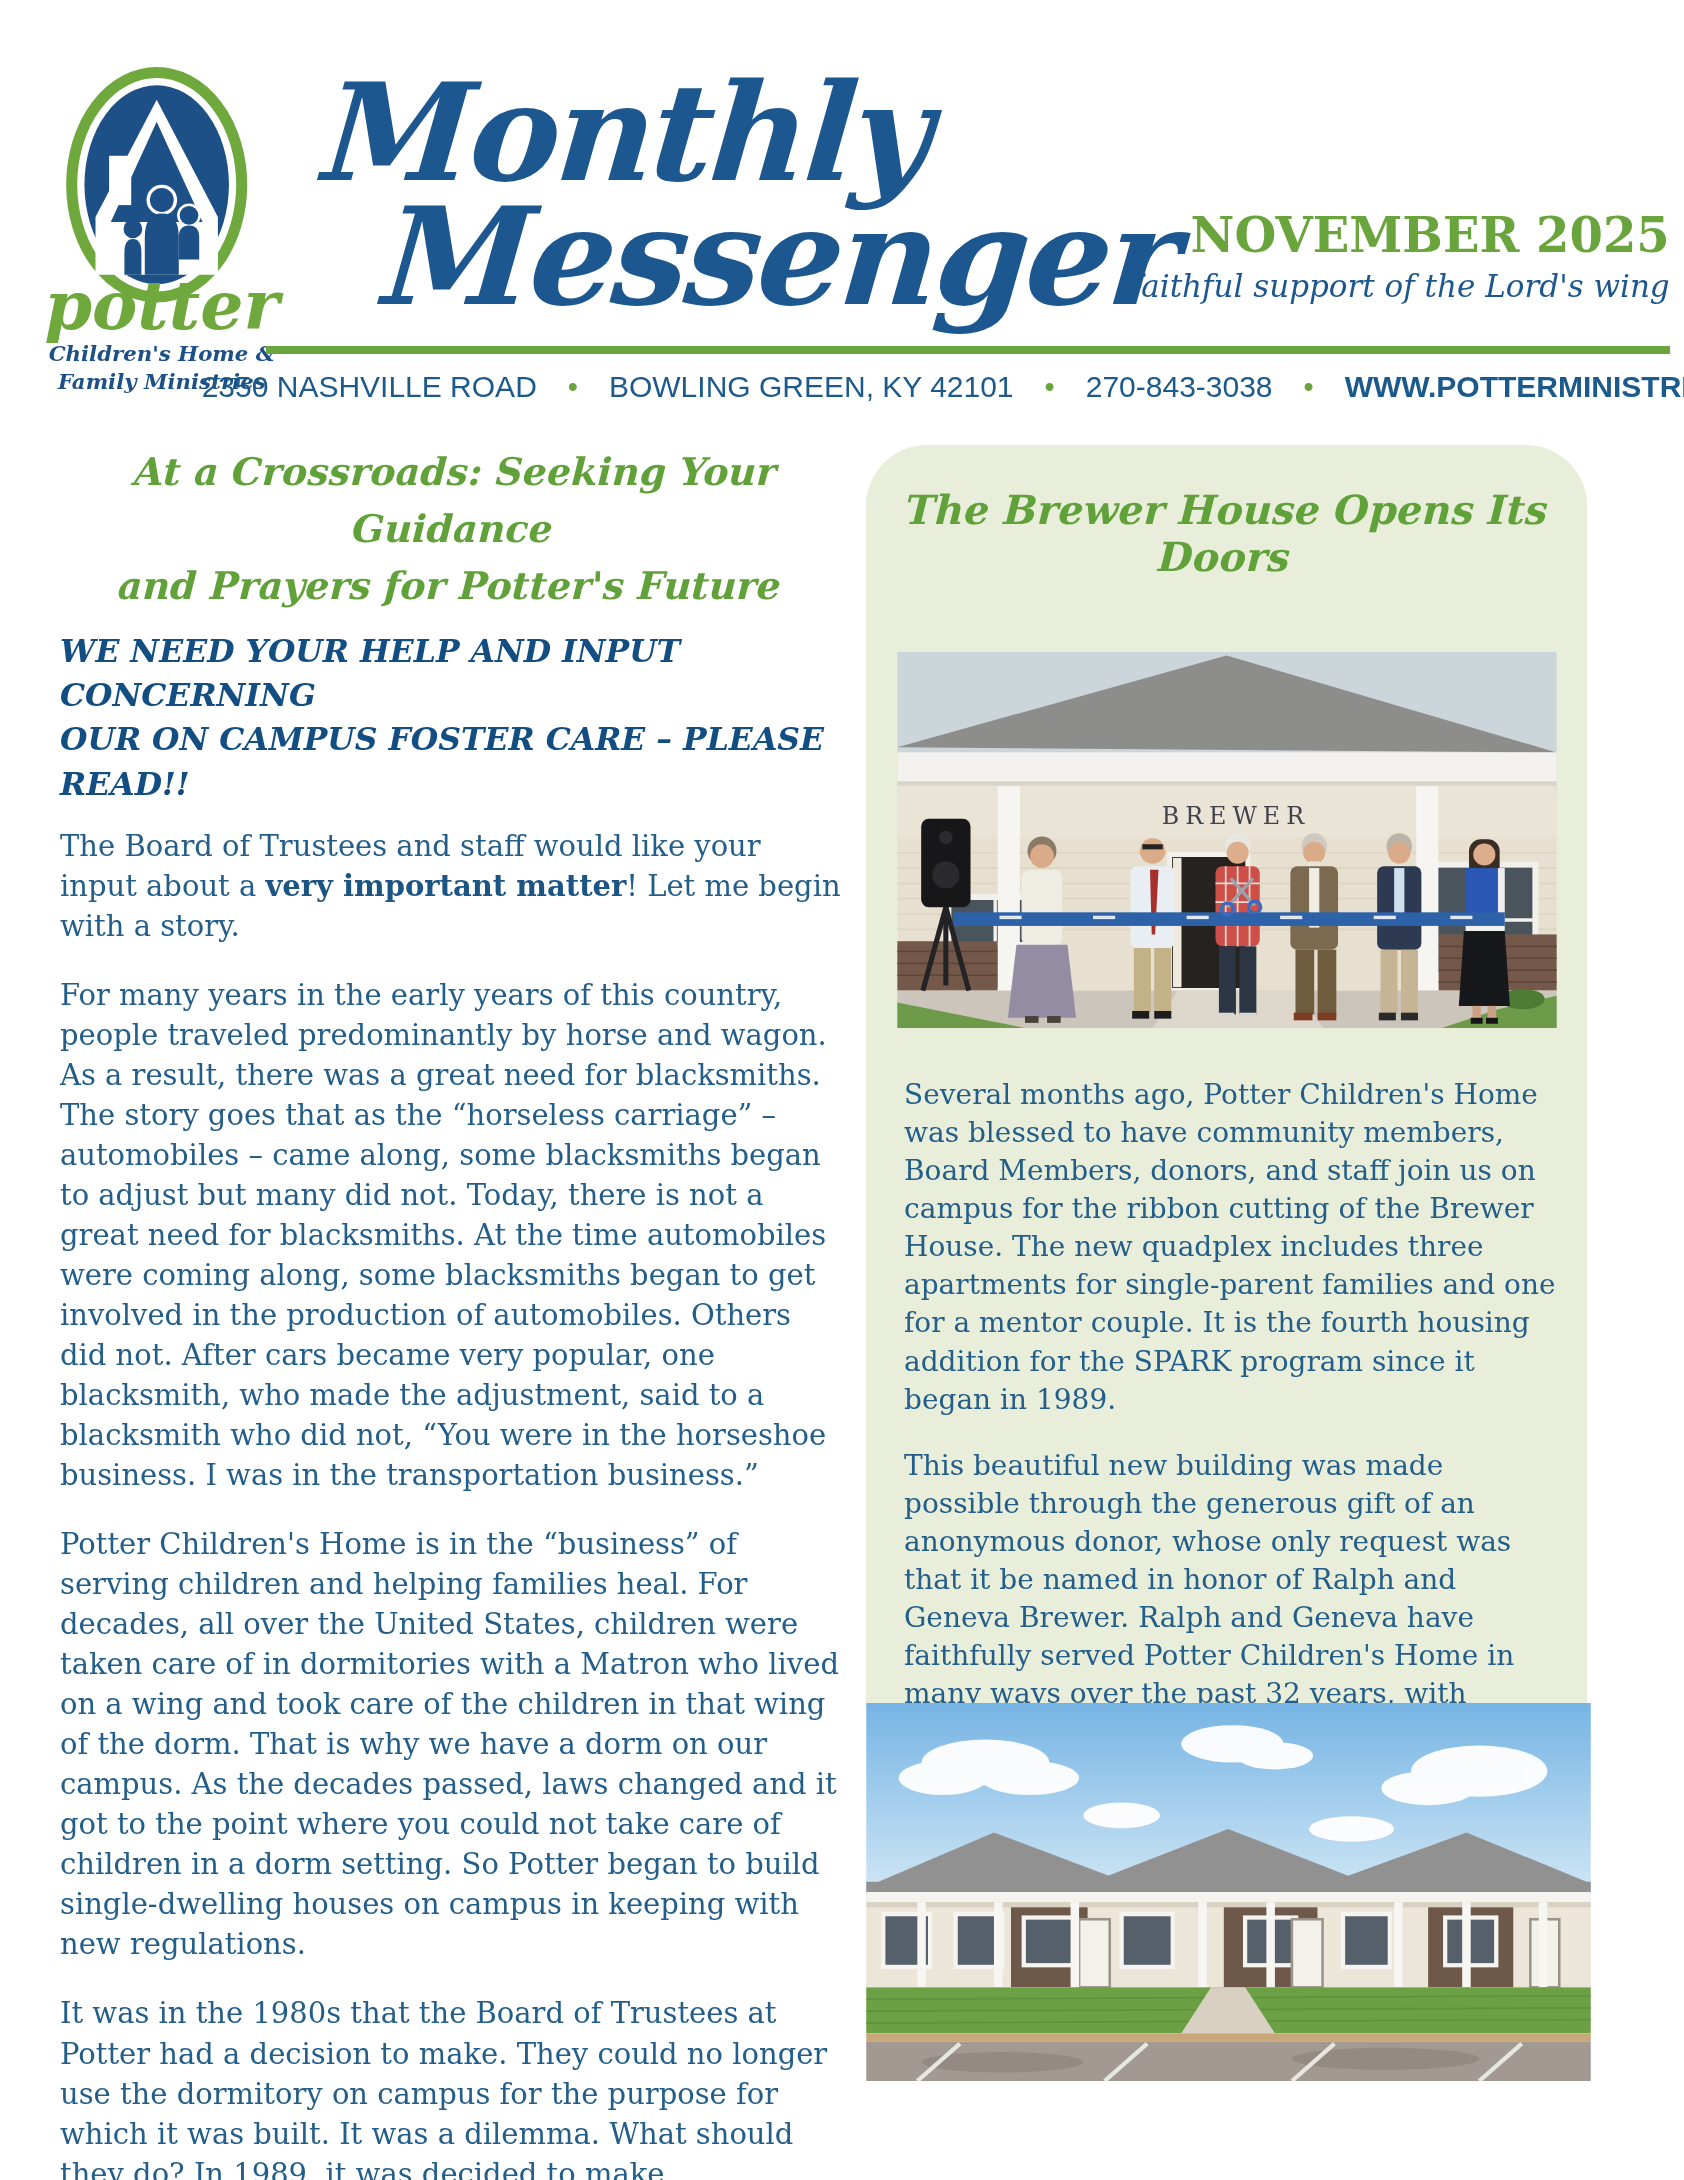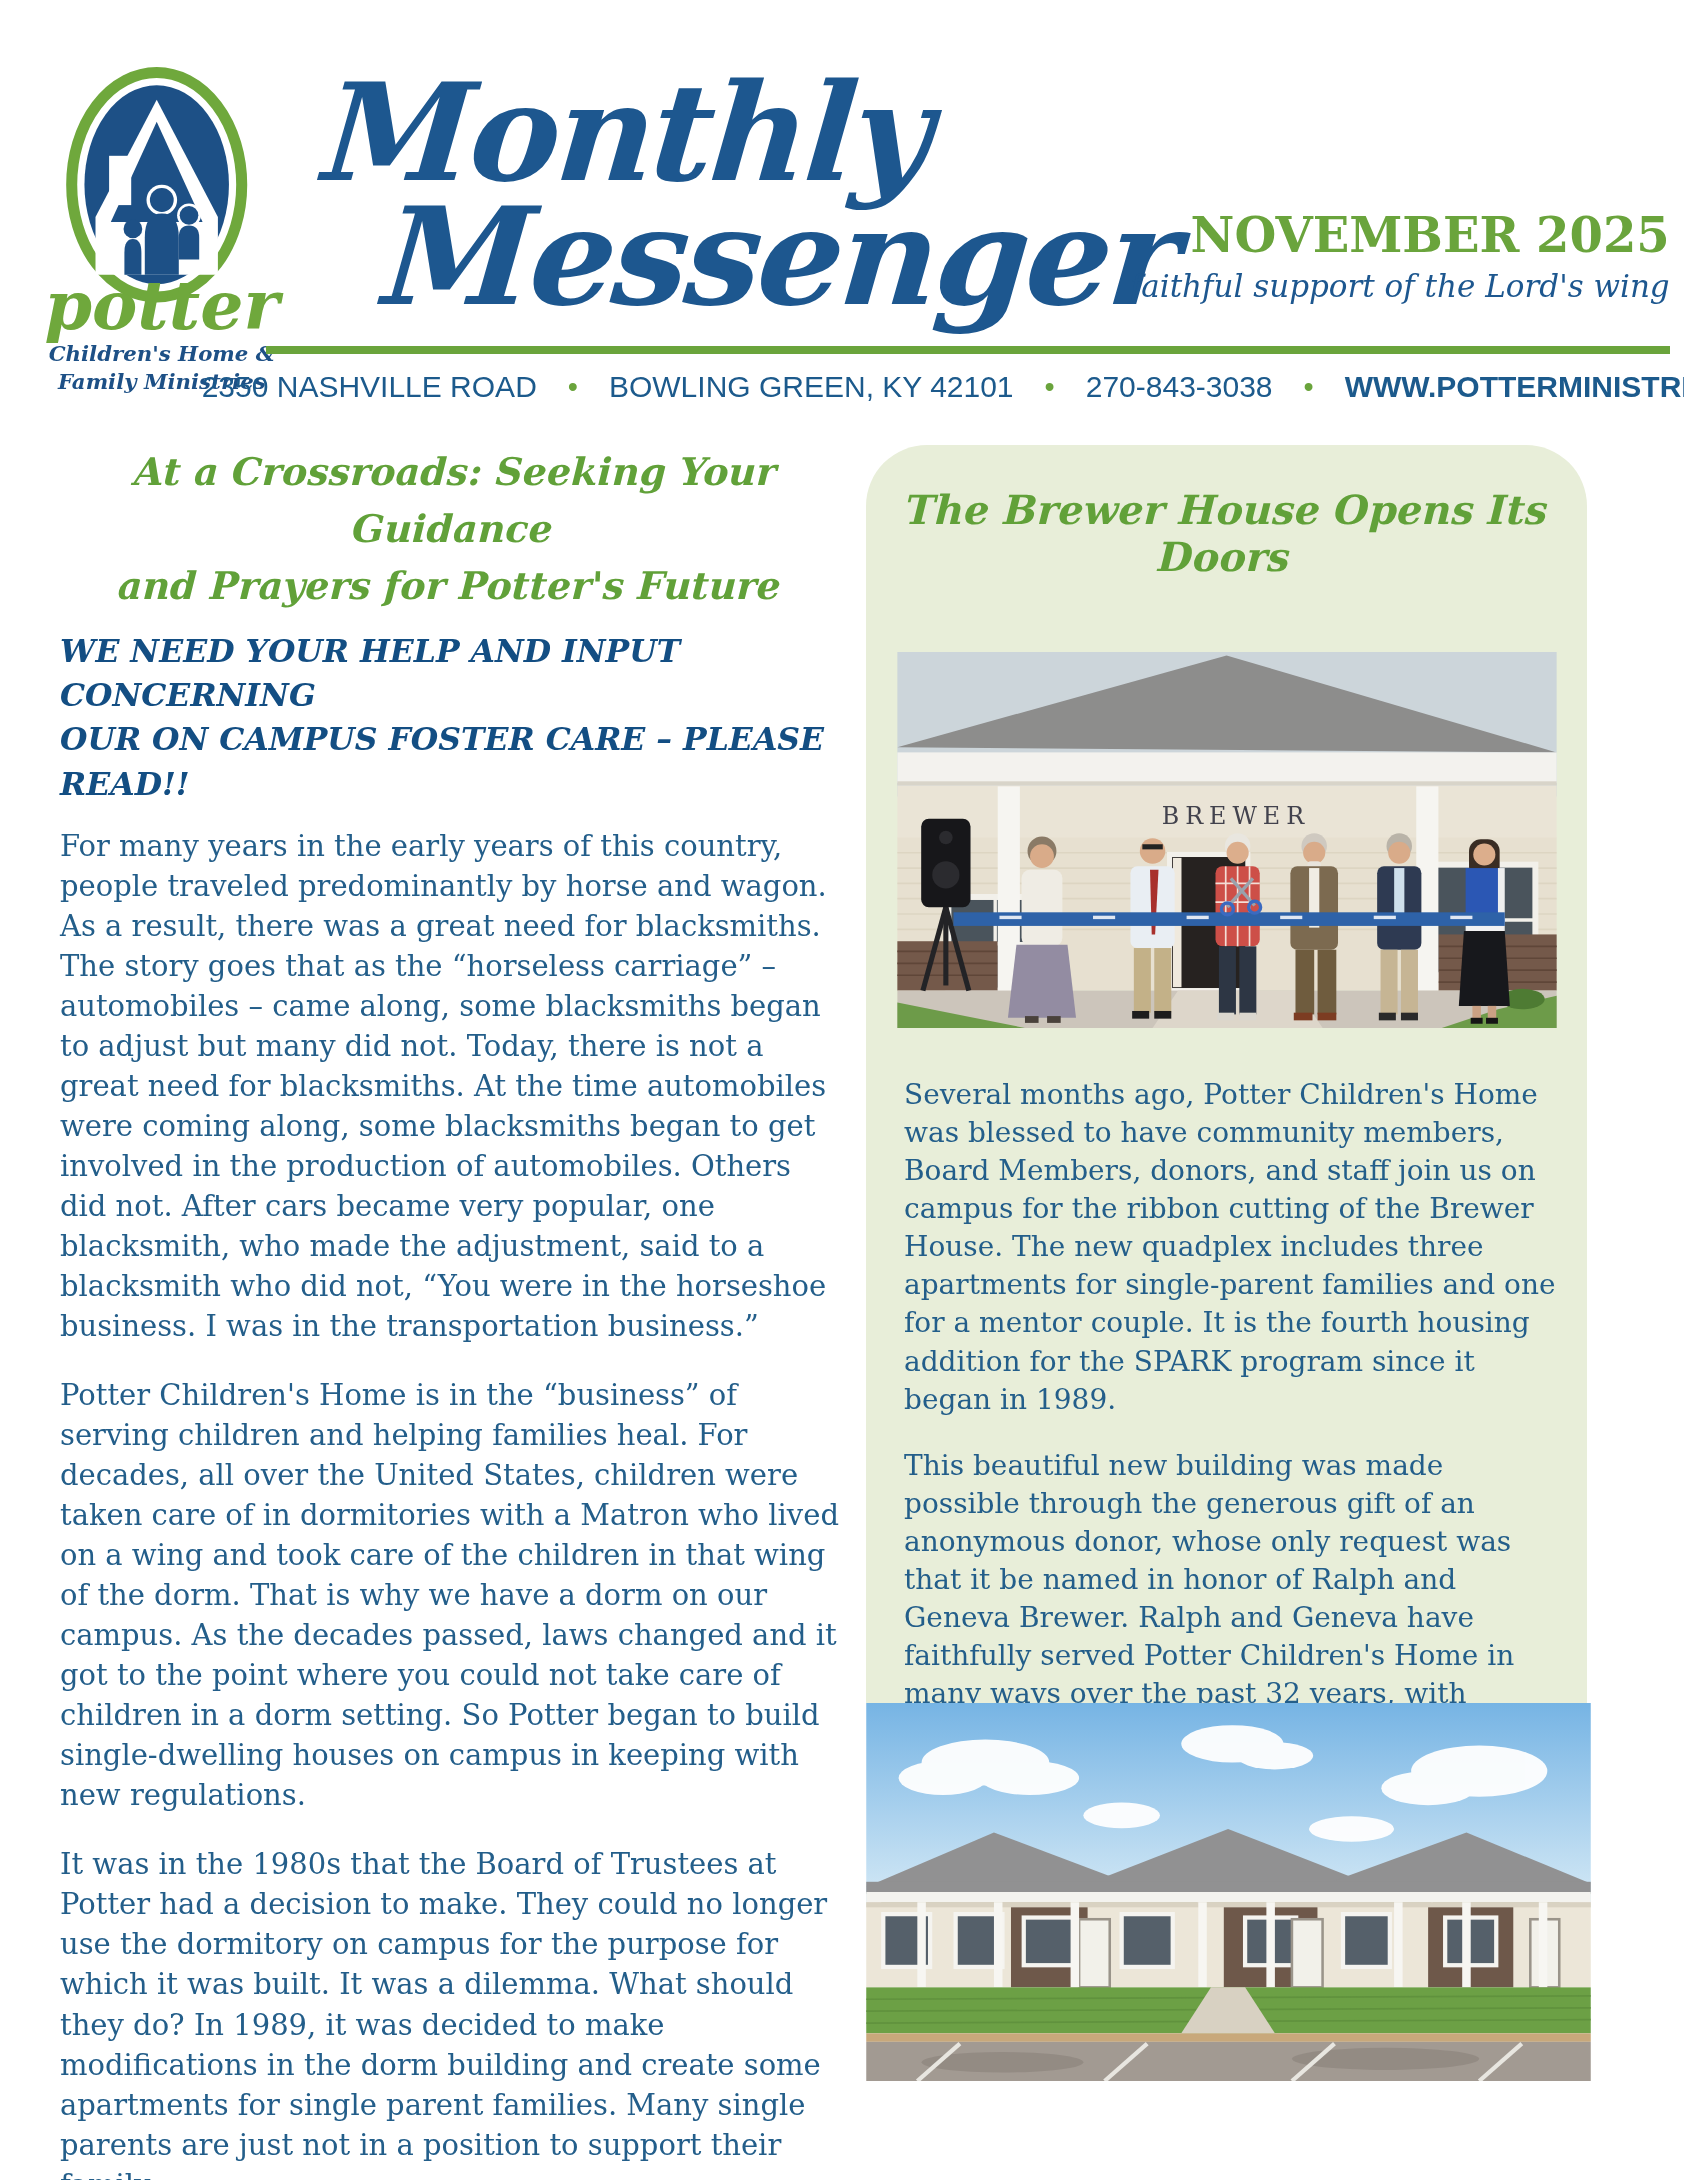--- a/index.html
+++ b/index.html
@@ -100,20 +100,21 @@
 
   <section class="left-col">
     <div class="script-head">
       <div>At a Crossroads: Seeking Your Guidance</div>
       <div>and Prayers for Potter's Future</div>
     </div>
     <div class="lead">
       <div>WE NEED YOUR HELP AND INPUT CONCERNING</div>
       <div>OUR ON CAMPUS FOSTER CARE – PLEASE READ!!</div>
     </div>
+    <p class="body-para"><span>The Board of Trustees and staff would like your input about a </span><b>very important matter</b><span>!  Let me begin with a story.</span></p>
     <p class="body-para">For many years in the early years of this country, people traveled predominantly by horse and wagon.  As a result, there was a great need for blacksmiths.  The story goes that as the “horseless carriage” – automobiles – came along, some blacksmiths began to adjust but many did not.  Today, there is not a great need for blacksmiths.  At the time automobiles were coming along, some blacksmiths began to get involved in the production of automobiles.  Others did not.  After cars became very popular, one blacksmith, who made the adjustment, said to a blacksmith who did not, “You were in the horseshoe business.  I was in the transportation business.”</p>
     <p class="body-para">Potter Children's Home is in the “business” of serving children and helping families heal.  For decades, all over the United States, children were taken care of in dormitories with a Matron who lived on a wing and took care of the children in that wing of the dorm.  That is why we have a dorm on our campus.  As the decades passed, laws changed and it got to the point where you could not take care of children in a dorm setting.  So Potter began to build single-dwelling houses on campus in keeping with new regulations.</p>
     <p class="body-para">It was in the 1980s that the Board of Trustees at Potter had a decision to make.  They could no longer use the dormitory on campus for the purpose for which it was built.  It was a dilemma.  What should they do?  In 1989, it was decided to make modifications in the dorm building and create some apartments for single parent families.  Many single parents are just not in a position to support their family</p>
 
   </section>
 
   <aside class="green-box">
     <div class="box-title">The Brewer House Opens Its Doors</div>
 
     <svg class="photo1" width="660" height="376" viewBox="0 0 775 442">

